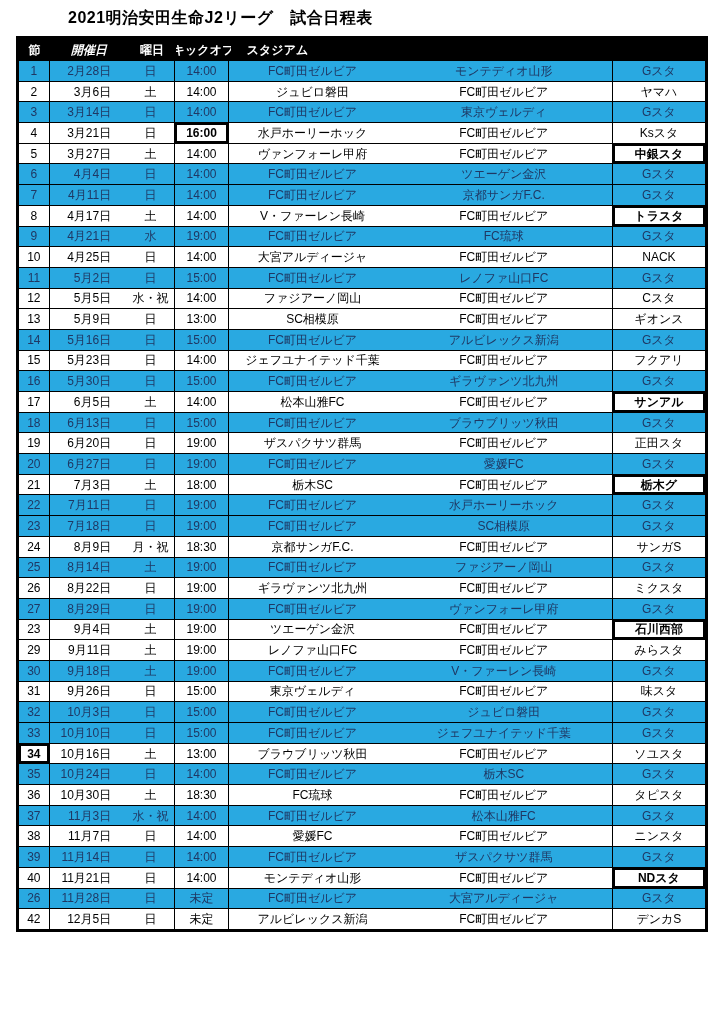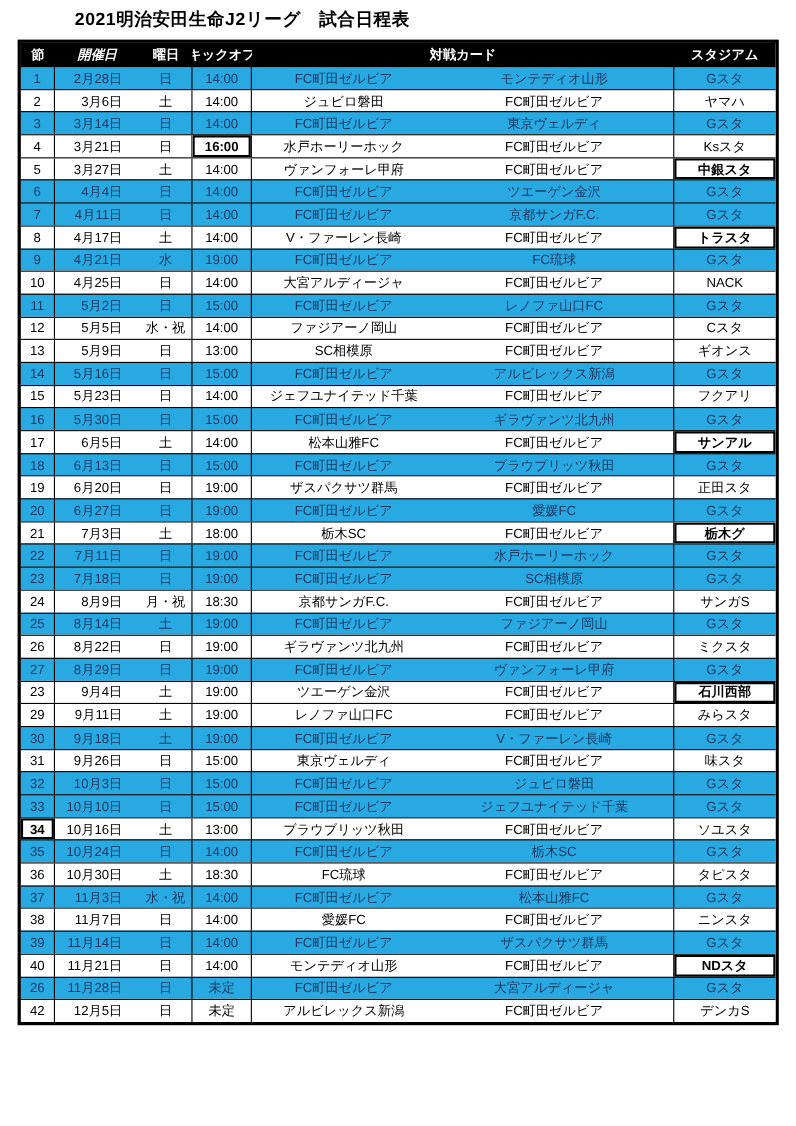--- a/index.html
+++ b/index.html
@@ -85,21 +85,20 @@
 <div class="page">
 
   <div class="doc-title">2021明治安田生命J2リーグ　試合日程表</div>
 
   <div class="schedule-table">
     <div class="tr header-row">
       <div class="th c-round">節</div>
       <div class="th c-date">開催日</div>
       <div class="th c-day">曜日</div>
       <div class="th c-kickoff">キックオフ</div>
-      <div class="th c-card">対戦カード</div>
       <div class="th c-stadium">スタジアム</div>
     </div>
     <div>
     <div class="tr body-row home">
       <div class="td c-round">1</div>
       <div class="td c-date">2月28日</div>
       <div class="td c-day">日</div>
       <div class="td c-kickoff">14:00</div>
       <div class="td c-card">
         <span class="c-home">FC町田ゼルビア</span>

